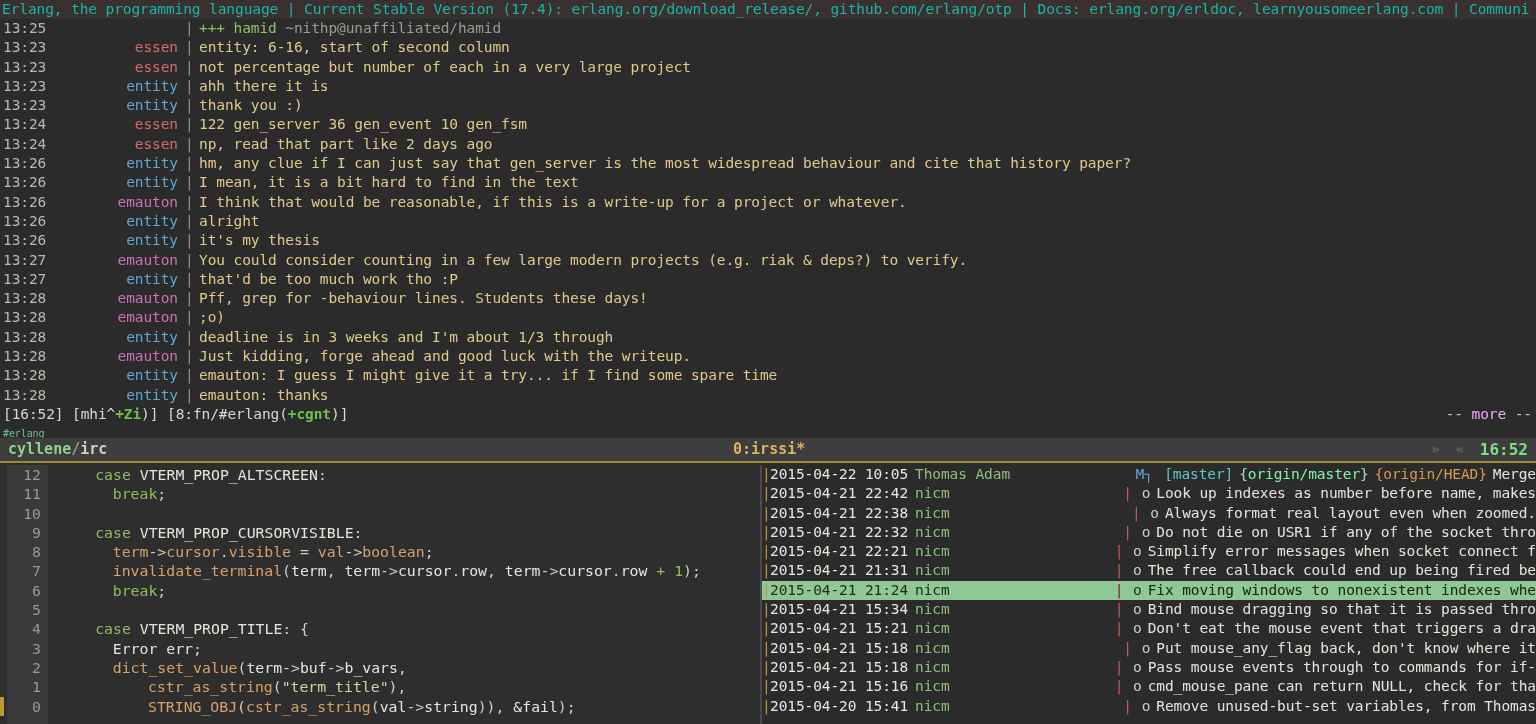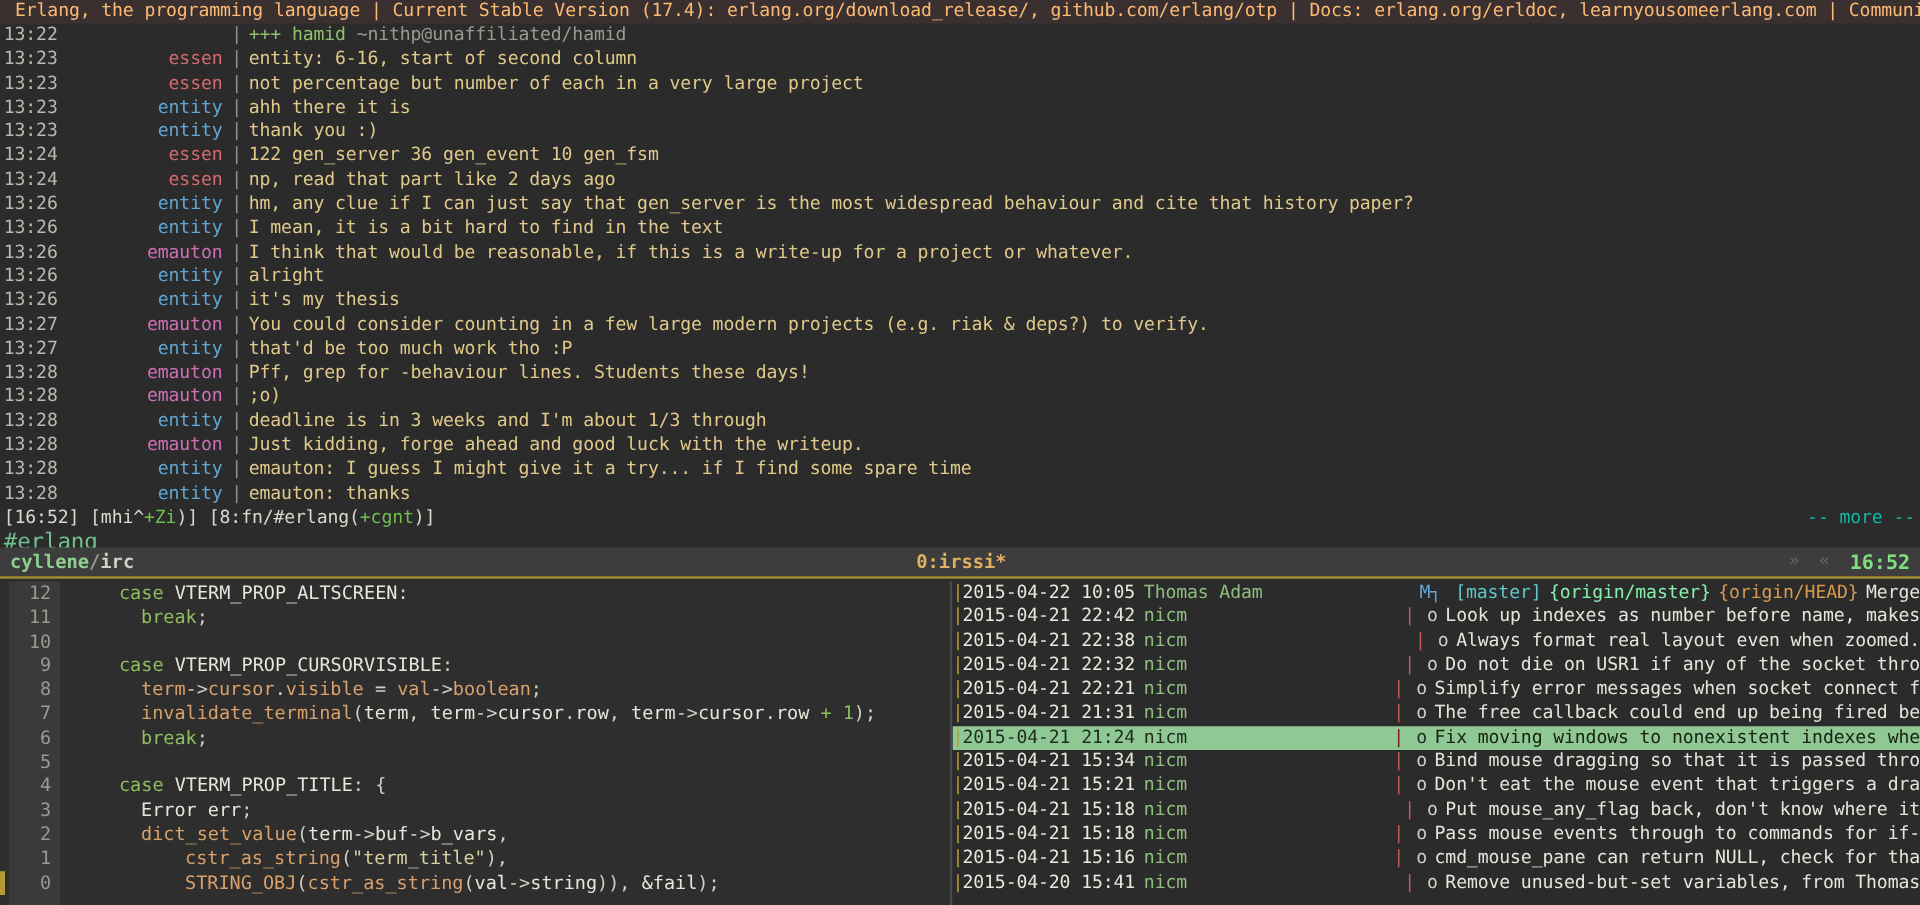--- a/index.html
+++ b/index.html
@@ -8,22 +8,22 @@
     width:1536px; height:724px; overflow:hidden;
     background:#2b2b2b;
     font-family:"DejaVu Sans Mono","Liberation Mono",monospace;
   }
   .screen { position:relative; width:1536px; height:724px; background:#2b2b2b; }
 
   
   .irssi { position:absolute; left:0; top:0; width:1536px; height:438px; background:#2b2b2b; }
 
   .topic-bar {
-    height:19px; line-height:19px; background:#3a3030; color:#fdba74;
-    font-size:14.5px; white-space:nowrap; overflow:hidden; padding-left:12px;
+    height:19px; line-height:19px; background:#3a3030; color:#14b8a6;
+    font-size:14.5px; white-space:nowrap; overflow:hidden; padding-left:2px;
     letter-spacing:-0.1px;
   }
 
   .chatlog { padding-top:0; }
   .line {
     height:19.3px; line-height:19.3px; font-size:14.5px; white-space:nowrap;
     overflow:hidden; display:flex; letter-spacing:-0.1px;
   }
   .ts { width:60px; min-width:60px; color:#b9b9ae; padding-left:3px; }
   .nick { width:125px; min-width:125px; text-align:right; padding-right:7px; }
@@ -33,25 +33,25 @@
   .bar { color:#8f8f84; width:14px; min-width:14px; }
   .msg { color:#e0c98a; }
   .msg.join { color:#8fbf6a; }
   .msg .host { color:#9a9a8e; }
 
   .statusline {
     height:19.3px; line-height:19.3px; font-size:14.5px; background:#2b2b2b;
     color:#d8d8cc; display:flex; justify-content:space-between;
     padding:0 4px 0 3px; white-space:nowrap; letter-spacing:-0.1px;
   }
-  .statusline .plus { color:#6fbf4f; }
-  .statusline .more { color:#14b8a6; }
+  .statusline .plus { color:#6fbf4f;font-weight:bold; }
+  .statusline .more { color:#f0abfc; }
 
   .promptline {
-    height:19.3px; line-height:19.3px; font-size:18px;
+    height:19.3px; line-height:19.3px; font-size:10px;
     color:#6fbf8f; padding-left:3px; white-space:nowrap; letter-spacing:-0.1px;
   }
   .promptline .chan { color:#6fbf8f; }
 
   
   .tmuxbar {
     position:absolute; left:0; top:438px; width:1536px; height:25px;
     background:#3d3d3d; font-size:15px; line-height:25px;
     display:flex; align-items:center; white-space:nowrap;
     border-bottom:2px solid #9a8b34;
@@ -108,21 +108,21 @@
 </style>
 </head>
 <body>
 
 <div class="screen">
 
   <div class="irssi">
     <div class="topic-bar">Erlang, the programming language | Current Stable Version (17.4): erlang.org/download_release/, github.com/erlang/otp | Docs: erlang.org/erldoc, learnyousomeerlang.com | Communi</div>
     <div class="chatlog" id="chatlog">
         <div class="line">
-          <span class="ts">13:22</span>
+          <span class="ts">13:25</span>
           <span class="nick "></span>
           <span class="bar">|</span>
           <span class="msg join">+++ hamid<span class="host">   ~nithp@unaffiliated/hamid</span></span>
         </div>
         <div class="line">
           <span class="ts">13:23</span>
           <span class="nick essen">essen</span>
           <span class="bar">|</span>
           <span class="msg">entity: 6-16, start of second column</span>
         </div>

